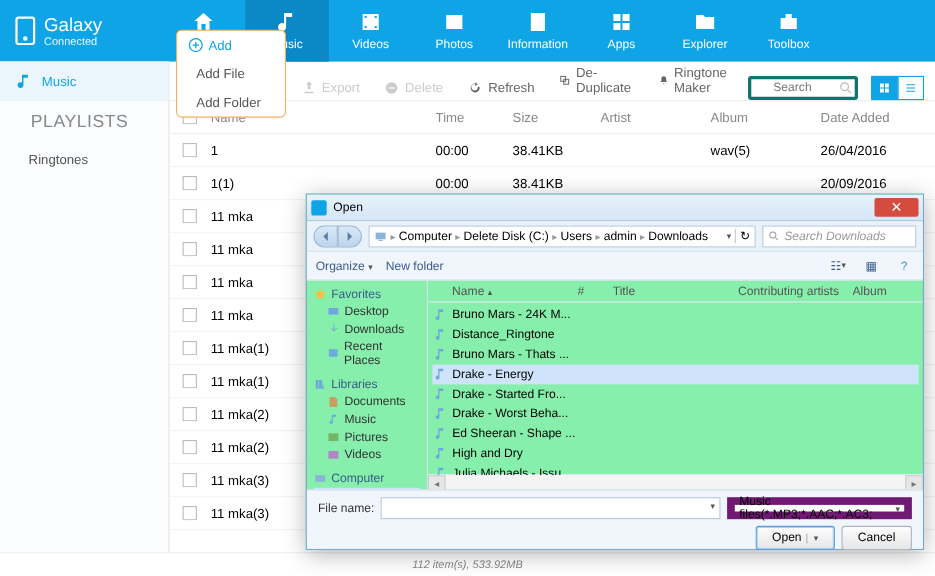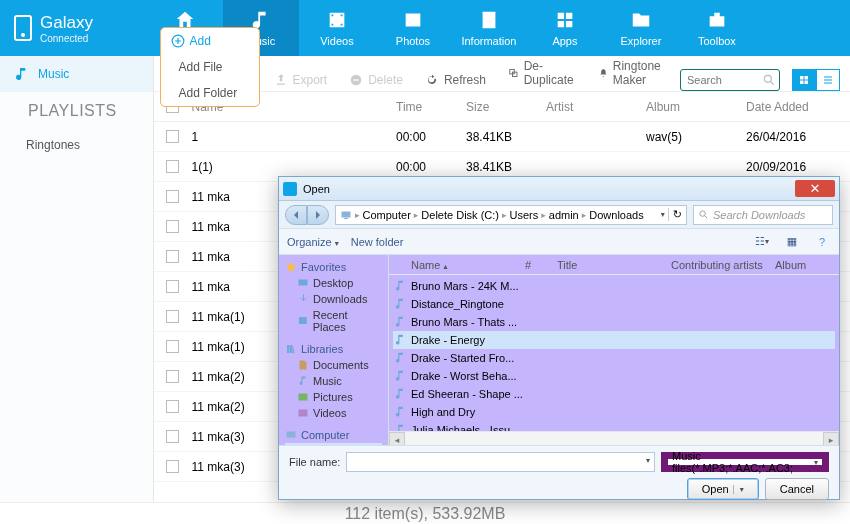--- a/index.html
+++ b/index.html
@@ -23,21 +23,21 @@
 .sidebar .section-label { padding: 10px 28px; color: #888; font-size: 16px; letter-spacing: .5px; }
 .sidebar .item { padding: 8px 14px 8px 26px; color: #555; cursor: pointer; }
 
 .content { flex: 1; display: flex; flex-direction: column; position: relative; }
 .toolbar { height: 36px; border-bottom: 1px solid #eee; display: flex; align-items: flex-end; gap: 6px; padding: 0 10px; }
 .tbtn { display: flex; align-items: center; gap: 5px; padding: 4px 8px; color: #666; cursor: pointer; font-size: 12px; }
 .tbtn.primary { color: #0fa4e6; }
 .tbtn.disabled { color: #ccc; cursor: default; }
 .tbtn svg { width: 14px; height: 14px; }
 .search { margin-left: auto; position: relative; }
-.search input { width: 100px; height: 22px; border: 1px solid #0f766e; border-radius: 3px; padding: 0 22px 0 6px; font-size: 11px; }
+.search input { width: 100px; height: 22px; border: 3px solid #0f766e; border-radius: 3px; padding: 0 22px 0 20px; font-size: 11px; }
 .search svg { position: absolute; right: 4px; top: 4px; width: 14px; height: 14px; fill: #bbb; }
 .viewbtns { display: flex; margin-left: 6px; }
 .viewbtn { width: 24px; height: 22px; border: 1px solid #0fa4e6; display: flex; align-items: center; justify-content: center; cursor: pointer; }
 .viewbtn.active { background: #0fa4e6; }
 .viewbtn svg { width: 12px; height: 12px; }
 
 .add-wrap { position: relative; }
 .add-menu { position: absolute; top: -4px; left: -4px; border: 1px solid #f0b060; border-radius: 5px; background: #fff; width: 100px; z-index: 5; overflow: hidden; }
 .add-menu .tbtn { padding: 6px 10px; }
 .add-menu .mitem { padding: 6px 18px; color: #555; cursor: pointer; }
@@ -49,24 +49,24 @@
 .gcell { padding: 0 4px; overflow: hidden; text-overflow: ellipsis; white-space: nowrap; }
 .c-chk { width: 26px; }
 .c-name { flex: 1; }
 .c-time { width: 70px; }
 .c-size { width: 80px; }
 .c-artist { width: 100px; }
 .c-album { width: 100px; }
 .c-date { width: 100px; }
 .chk { width: 13px; height: 13px; border: 1px solid #bbb; background: #fff; cursor: pointer; }
 
-.statusbar { height: 22px; border-top: 1px solid #eee; display: flex; align-items: center; justify-content: center; color: #888; font-size: 16px; }
-
-
-.dialog { position: absolute; left: 278px; top: 176px; width: 562px; height: 324px; background: #c4b5fd; border: 1px solid #7ba6cd; box-shadow: 0 4px 20px rgba(0,0,0,.3); display: flex; flex-direction: column; font-size: 11px; }
+.statusbar { height: 22px; border-top: 1px solid #eee; display: flex; align-items: center; justify-content: center; color: #888; font-size: 10px; font-style: italic; }
+
+
+.dialog { position: absolute; left: 278px; top: 176px; width: 562px; height: 324px; background: #86efac; border: 1px solid #7ba6cd; box-shadow: 0 4px 20px rgba(0,0,0,.3); display: flex; flex-direction: column; font-size: 11px; }
 .dlg-title { height: 24px; background: linear-gradient(#e8f2fb,#d5e6f7); display: flex; align-items: center; padding: 0 4px; gap: 6px; border-bottom: 1px solid #b5c9dd; }
 .dlg-title .tico { width: 14px; height: 14px; background: #0fa4e6; border-radius: 2px; }
 .dlg-title .closebtn { margin-left: auto; width: 40px; height: 17px; background: #d54b3d; color: #fff; display: flex; align-items: center; justify-content: center; border-radius: 2px; cursor: pointer; font-size: 13px; line-height: 1; }
 .dlg-addr { height: 28px; background: #e9f1f9; display: flex; align-items: center; padding: 0 6px; gap: 6px; border-bottom: 1px solid #d5e0ec; }
 .navbtns { display: flex; gap: 0; }
 .navbtn { width: 22px; height: 20px; border-radius: 10px 0 0 10px; background: linear-gradient(#d8e8f7,#bcd5ee); border: 1px solid #9cb8d4; display: flex; align-items: center; justify-content: center; cursor: pointer; }
 .navbtn:last-child { border-radius: 0 10px 10px 0; }
 .navbtn svg { width: 10px; height: 10px; fill: #5a7ea3; }
 .breadcrumb { flex: 1; height: 20px; background: #fff; border: 1px solid #b5c9dd; display: flex; align-items: center; padding: 0 4px; gap: 3px; }
 .breadcrumb .sep { color: #999; font-size: 9px; }

